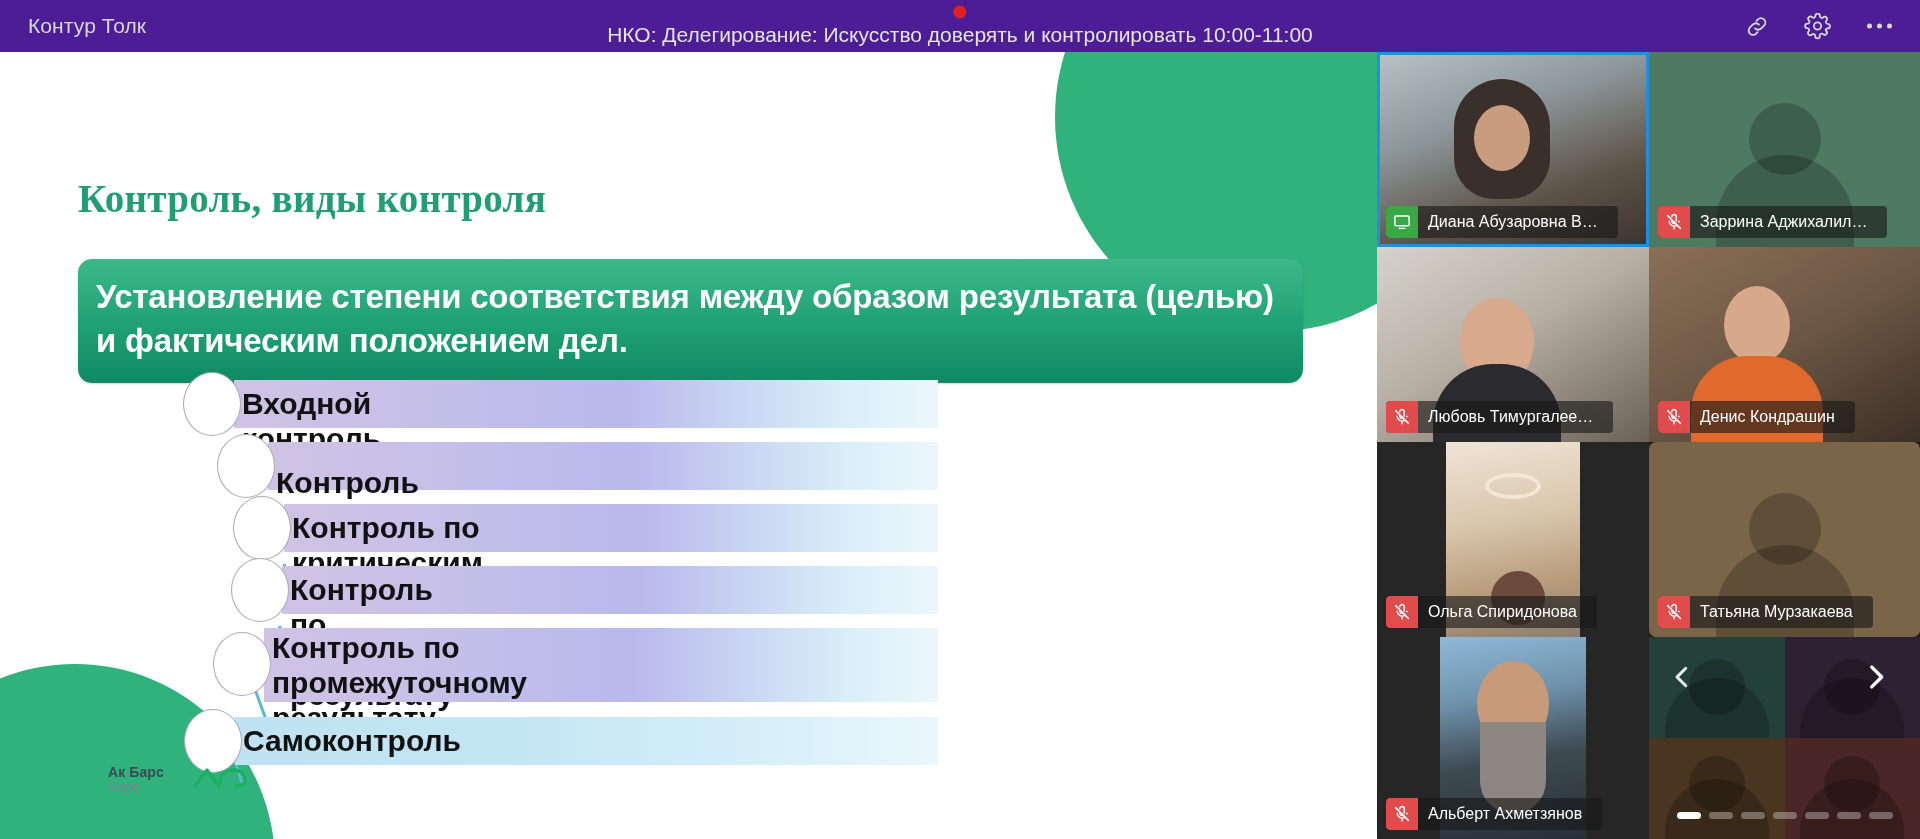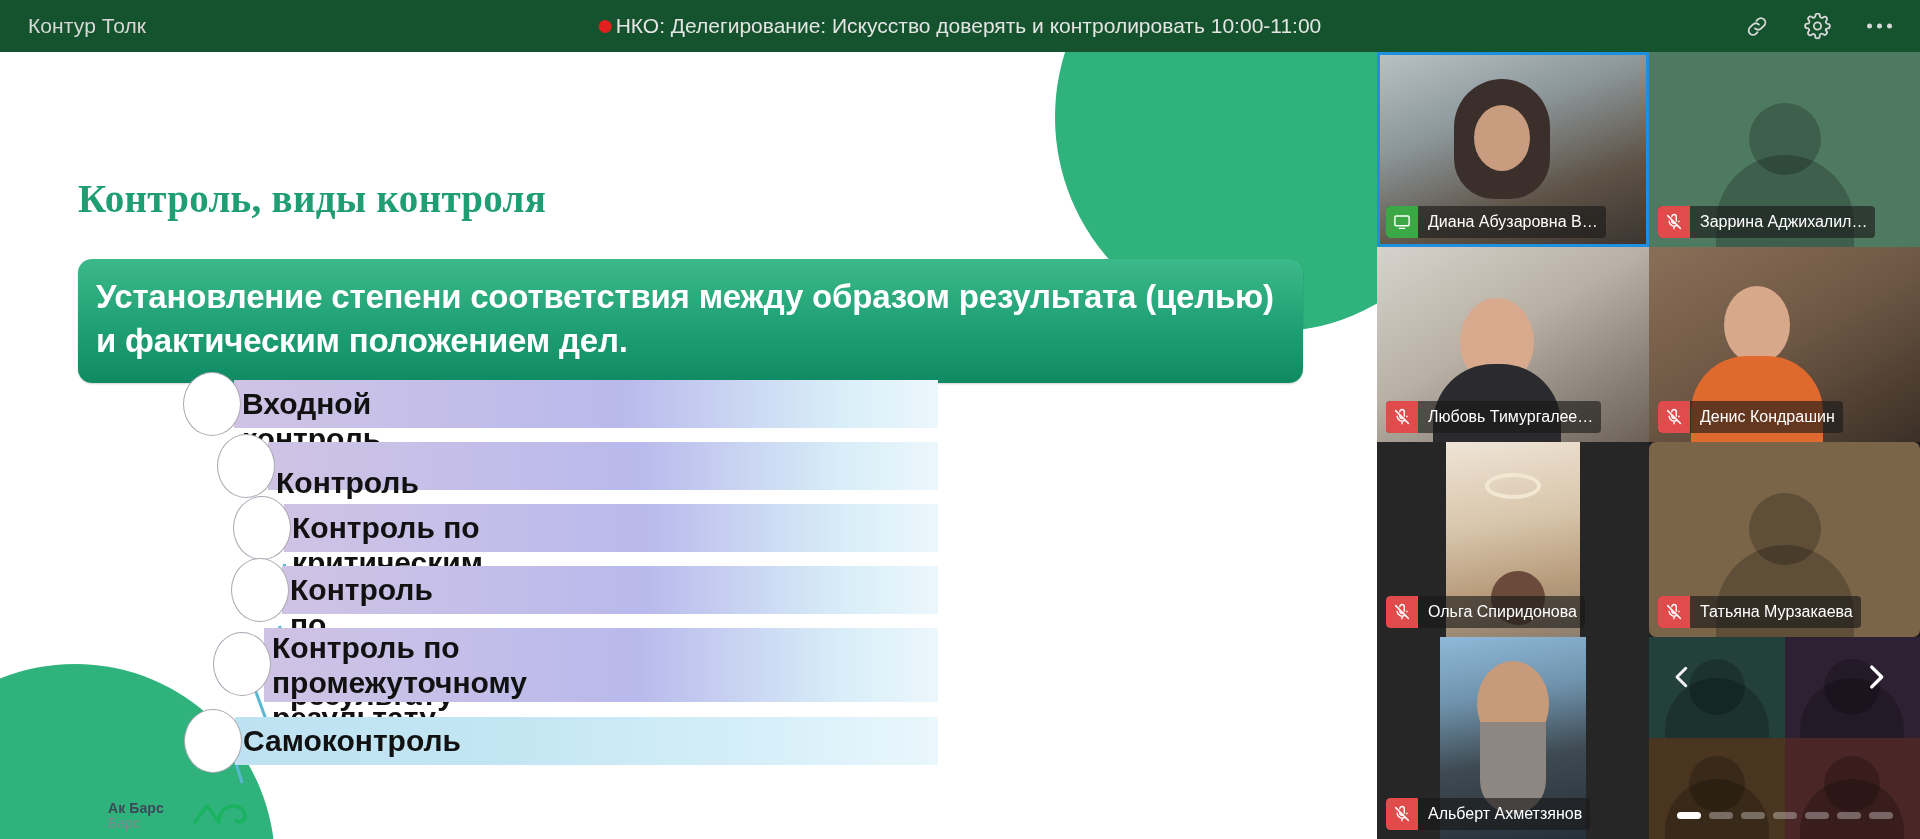--- a/index.html
+++ b/index.html
@@ -7,34 +7,35 @@
     width: 1920px; height: 839px;
     overflow: hidden;
     background: #1b1b1b;
     font-family: "Liberation Sans", sans-serif;
   }
 
   
   .topbar {
     position: absolute; left: 0; top: 0;
     width: 1920px; height: 52px;
-    background: #14532d;
+    background: #4c1d95;
     display: flex; align-items: center;
   }
   .app-title {
     position: absolute; left: 28px; top: 50%;
     transform: translateY(-50%);
     color: #d8d8d8; font-size: 21px; letter-spacing: .1px;
     white-space: nowrap;
   }
   .meeting-wrap {
     position: absolute; left: 50%; top: 50%;
     transform: translate(-50%, -50%);
     display: flex; align-items: center; gap: 4px;
     white-space: nowrap;
+    flex-direction: column;
   }
   .rec-dot {
     width: 13px; height: 13px; border-radius: 50%;
     background: #e32020; flex: none;
   }
   .meeting-title { color: #e4e4e4; font-size: 21px; }
 
   .top-actions {
     position: absolute; right: 26px; top: 50%;
     transform: translateY(-50%);
@@ -115,21 +116,21 @@
   }
   .connector {
     position: absolute;
     background: #5bb8d4;
     width: 2.6px;
     transform-origin: top center;
   }
 
   
   .logo {
-    position: absolute; left: 108px; top: 749px;
+    position: absolute; left: 108px; top: 713px;
     display: flex; align-items: flex-end; gap: 28px;
   }
   .logo-text { line-height: 1.08; }
   .logo-text .l1 { font-size: 14px; font-weight: bold; color: #3d4a57; letter-spacing: .1px; }
   .logo-text .l2 { font-size: 14px; color: #7a8690; letter-spacing: .1px; }
 
   
   .rail {
     position: absolute; left: 1377px; top: 52px;
     width: 543px; height: 787px;
@@ -149,21 +150,21 @@
   }
   .namebar .mic {
     width: 32px; height: 32px; flex: none;
     display: flex; align-items: center; justify-content: center;
     border-radius: 4px 0 0 4px;
   }
   .mic.muted { background: #e14b4b; }
   .mic.share { background: #3aa844; }
   .namebar .nm {
     color: #ffffff; font-size: 16px;
-    padding: 0 8px 0 10px;
+    padding: 0 20px 0 10px;
     white-space: nowrap; overflow: hidden; text-overflow: ellipsis;
   }
 
   
   .avatar-ph { position: absolute; inset: 0; }
   .avatar-ph .sil-head, .avatar-ph .sil-body { position: absolute; background: rgba(0,0,0,.22); }
   .avatar-ph .sil-head { width: 72px; height: 72px; border-radius: 50%; left: 50%; transform: translateX(-50%); top: 26%; }
   .avatar-ph .sil-body { width: 138px; height: 92px; border-radius: 70px 70px 0 0; left: 50%; transform: translateX(-50%); bottom: 0; }
 
   .quad { position: absolute; inset: 0; display: grid; grid-template-columns: 1fr 1fr; grid-template-rows: 1fr 1fr; }

